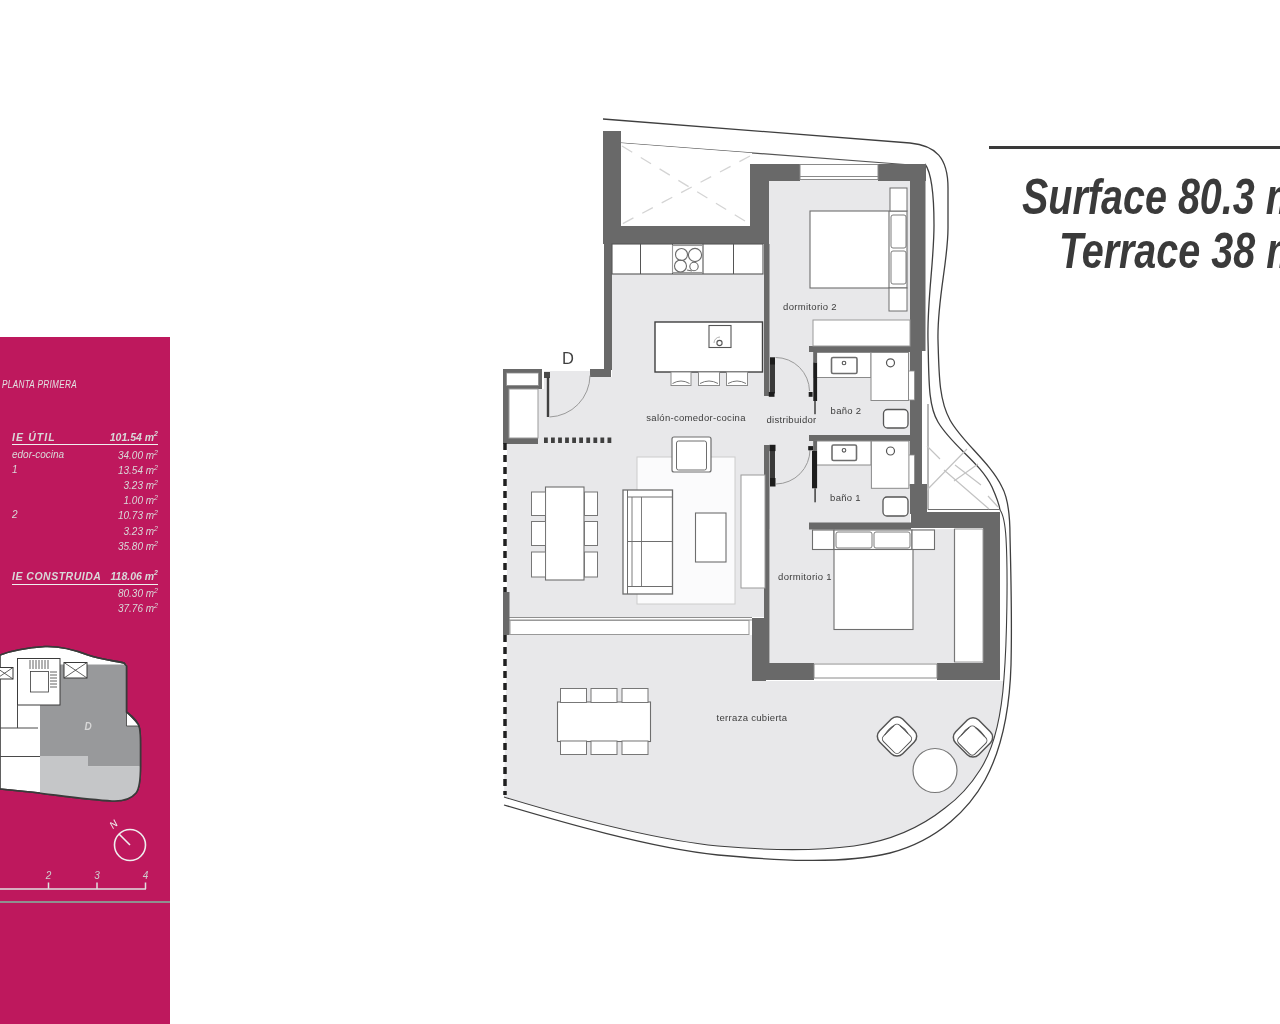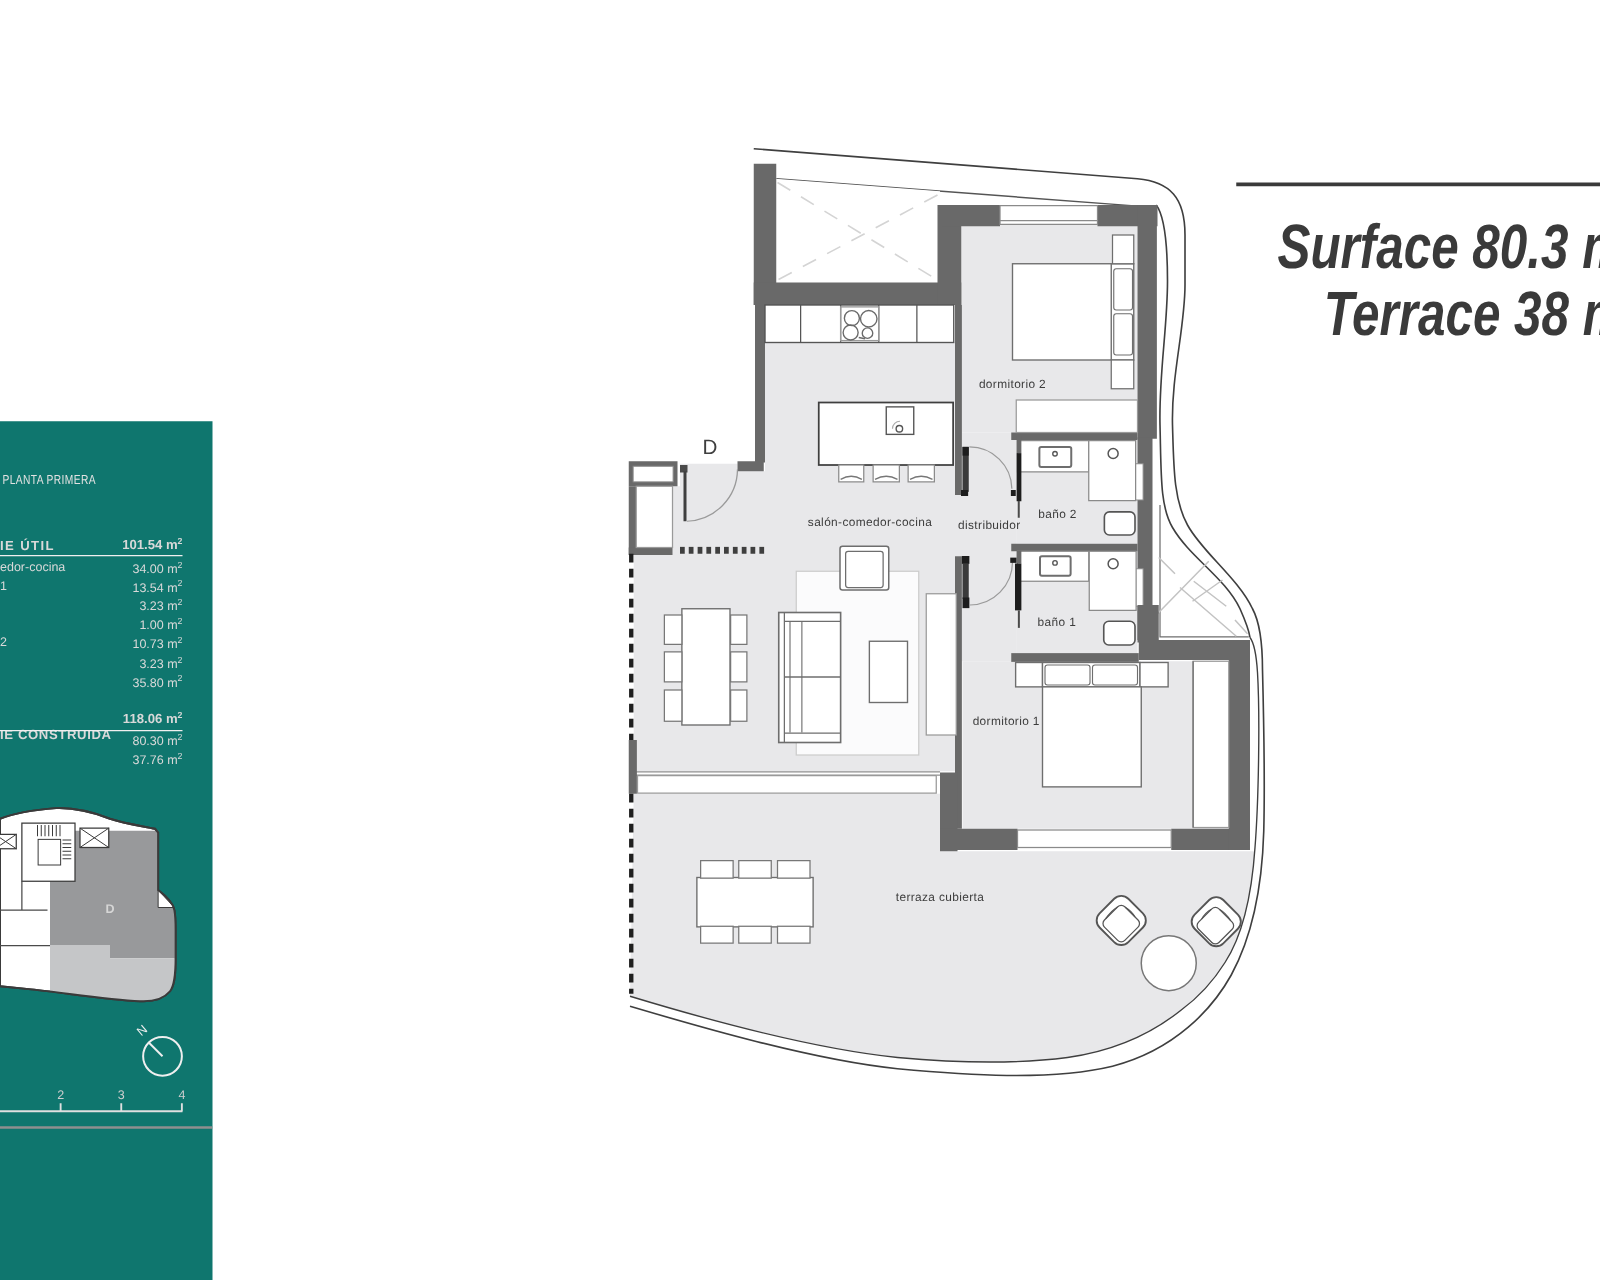--- a/index.html
+++ b/index.html
@@ -330,39 +330,39 @@
 
   <text x="752" y="721" font-size="9.5" fill="#3c3c3c" text-anchor="middle" letter-spacing="0.3">terraza cubierta</text>
 </svg>
 
 <div class="abs" style="left:989px;top:146px;width:291px;height:3px;background:#3a3a3a;"></div>
 
 <div class="abs" style="left:1022px;top:168px;font-size:50px;font-weight:bold;font-style:italic;color:#3a3a3a;white-space:nowrap;transform:scaleX(0.79);transform-origin:0 0;">Surface 80.3 m²</div>
 
 <div class="abs" style="left:1059px;top:222px;font-size:50px;font-weight:bold;font-style:italic;color:#3a3a3a;white-space:nowrap;transform:scaleX(0.79);transform-origin:0 0;">Terrace 38 m²</div>
 
-<div class="abs" style="left:0;top:337px;width:170px;height:687px;background:#0f766e;overflow:hidden;">
+<div class="abs" style="left:0;top:337px;width:170px;height:687px;background:#be185d;overflow:hidden;font-style:italic;">
 
   <div class="abs" style="left:2px;top:41px;font-size:10.5px;letter-spacing:0.4px;color:#e2e2e2;white-space:nowrap;transform:scaleX(0.78);transform-origin:0 0;">PLANTA PRIMERA</div>
 
-  <div class="abs" style="left:0;top:0;width:170px;height:300px;color:#d9d9d9;font-size:10px;">
+  <div class="abs" style="left:12px;top:0;width:170px;height:300px;color:#d9d9d9;font-size:10px;">
     <div class="abs" style="left:0;top:94px;font-weight:bold;letter-spacing:1.1px;font-size:10.5px;">IE ÚTIL</div>
     <div class="abs" style="right:24px;top:93px;font-weight:bold;font-size:10.5px;">101.54 m<sup style="font-size:7px;">2</sup></div>
     <div class="abs" style="left:0;top:107px;width:146px;height:1.2px;background:#f0f0f0;"></div>
     <div class="abs" style="left:0;top:112px;text-align:right;">edor-cocina</div>
     <div class="abs" style="right:24px;top:112px;">34.00 m<sup style="font-size:7px;">2</sup></div>
     <div class="abs" style="left:0;top:127px;">1</div>
     <div class="abs" style="right:24px;top:127px;">13.54 m<sup style="font-size:7px;">2</sup></div>
     <div class="abs" style="right:24px;top:142px;">3.23 m<sup style="font-size:7px;">2</sup></div>
     <div class="abs" style="right:24px;top:157px;">1.00 m<sup style="font-size:7px;">2</sup></div>
     <div class="abs" style="left:0;top:172px;">2</div>
     <div class="abs" style="right:24px;top:172px;">10.73 m<sup style="font-size:7px;">2</sup></div>
     <div class="abs" style="right:24px;top:188px;">3.23 m<sup style="font-size:7px;">2</sup></div>
     <div class="abs" style="right:24px;top:203px;">35.80 m<sup style="font-size:7px;">2</sup></div>
-    <div class="abs" style="left:0;top:233px;font-weight:bold;letter-spacing:0.5px;font-size:10.5px;margin-top:12px;">IE CONSTRUIDA</div>
+    <div class="abs" style="left:0;top:233px;font-weight:bold;letter-spacing:0.5px;font-size:10.5px;">IE CONSTRUIDA</div>
     <div class="abs" style="right:24px;top:232px;font-weight:bold;font-size:10.5px;">118.06 m<sup style="font-size:7px;">2</sup></div>
     <div class="abs" style="left:0;top:247px;width:146px;height:1.2px;background:#f0f0f0;"></div>
     <div class="abs" style="right:24px;top:250px;">80.30 m<sup style="font-size:7px;">2</sup></div>
     <div class="abs" style="right:24px;top:265px;">37.76 m<sup style="font-size:7px;">2</sup></div>
   </div>
 
   <svg class="abs" style="left:0;top:308px;" width="170" height="200" viewBox="0 645 170 200">
 
     <path d="M0,655 C10,651 25,648 45,646.5 C60,646 75,650 88,655 C100,659 115,661 124,663 L126.5,666 L126.5,712 C133,717 138.5,722 139.5,728 C140.5,733 140.5,737 140.5,744 L140.5,766 C140.5,778 140,788 136,793 C131,799 122,801.5 112,801 C85,799.5 50,794 25,791.5 L0,789 Z" fill="#ffffff" stroke="#3a3a3a" stroke-width="1.6"></path>
 

